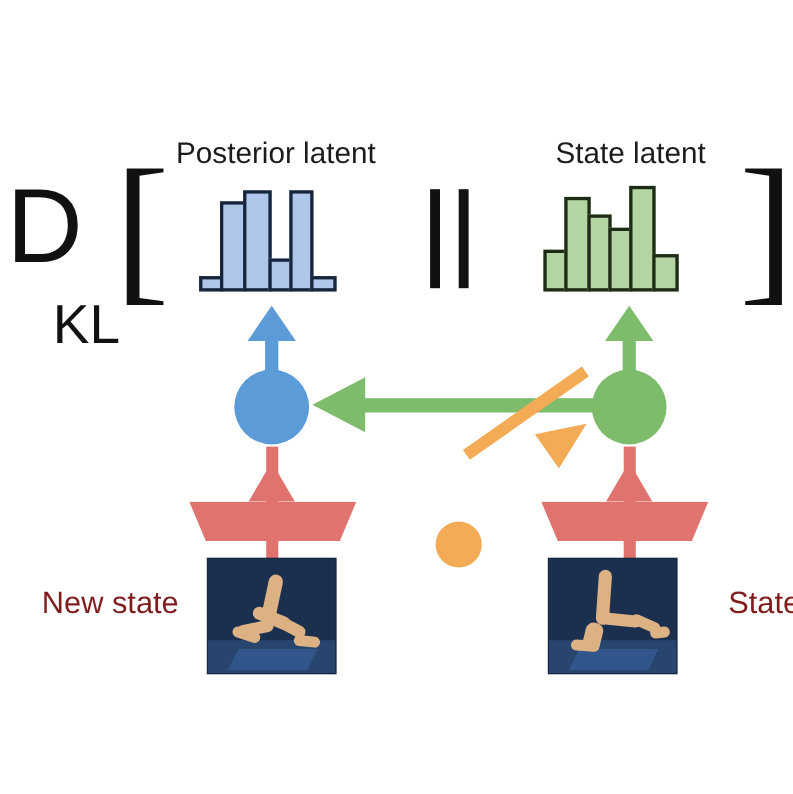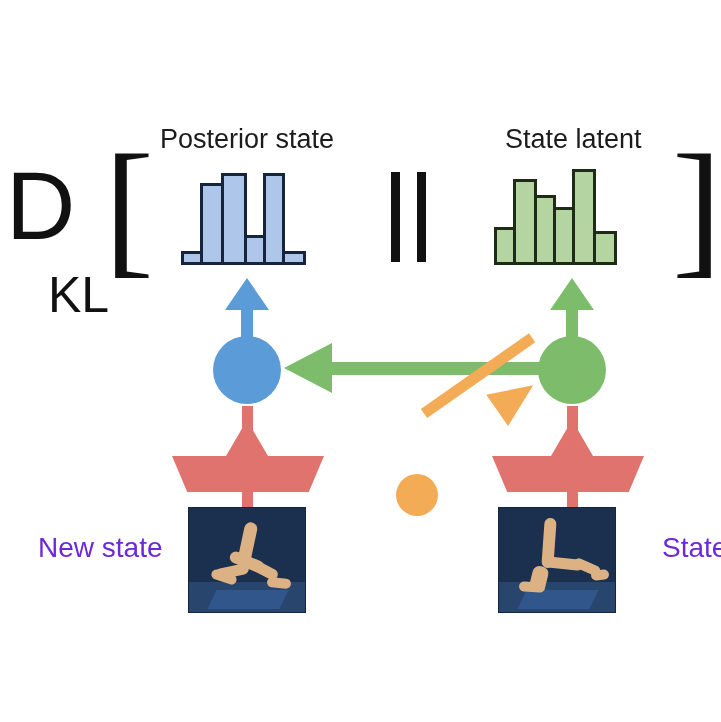--- a/index.html
+++ b/index.html
@@ -206,41 +206,41 @@
   .limb {
     position: absolute;
     background: #dcb184;
     border-radius: 7px;
   }
 
   
   .label {
     font-size: 28px;
     line-height: 30px;
-    color: #6d28d9;
+    color: #7f1d1d;
     white-space: nowrap;
   }
   .label-newstate { left: 38px;  top: 533px; }
   .label-action   { left: 372px; top: 533px; }
   .label-state    { left: 642px; top: 533px; margin-left: 20px; }
 </style>
 </head>
 <body>
 
 <div id="stage">
 
   <div class="abs dkl-d">D</div>
   <div class="abs dkl-sub">KL</div>
   <div class="abs bracket bracket-open">[</div>
   <div class="abs bracket bracket-close">]</div>
 
   <div class="abs bar-sep bar-sep-1"></div>
   <div class="abs bar-sep bar-sep-2"></div>
 
-  <div class="abs hist-title title-posterior">Posterior state</div>
+  <div class="abs hist-title title-posterior">Posterior latent</div>
   <div class="abs hist-title title-prior">State latent</div>
 
   <div class="abs hist-posterior-wrap">
     <div class="hist posterior" id="hist-posterior">
         <div class="bar" style="height: 14px; width: 22px;"></div>
         <div class="bar" style="height: 82px; width: 24px;"></div>
         <div class="bar" style="height: 92px; width: 26px;"></div>
         <div class="bar" style="height: 30px; width: 22px;"></div>
         <div class="bar" style="height: 92px; width: 22px;"></div>
         <div class="bar" style="height: 14px; width: 24px;"></div>

